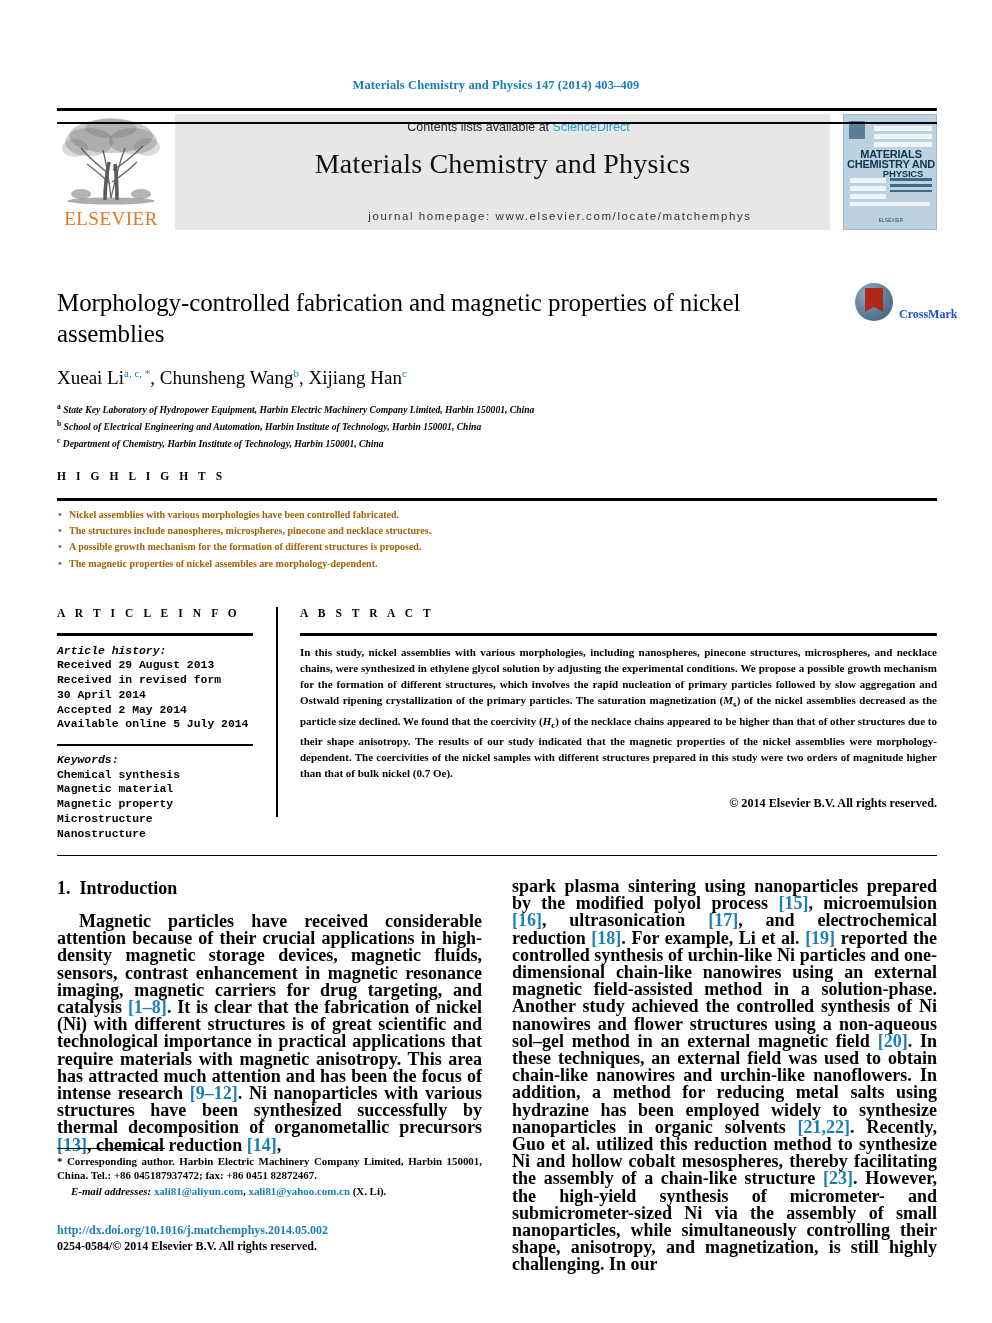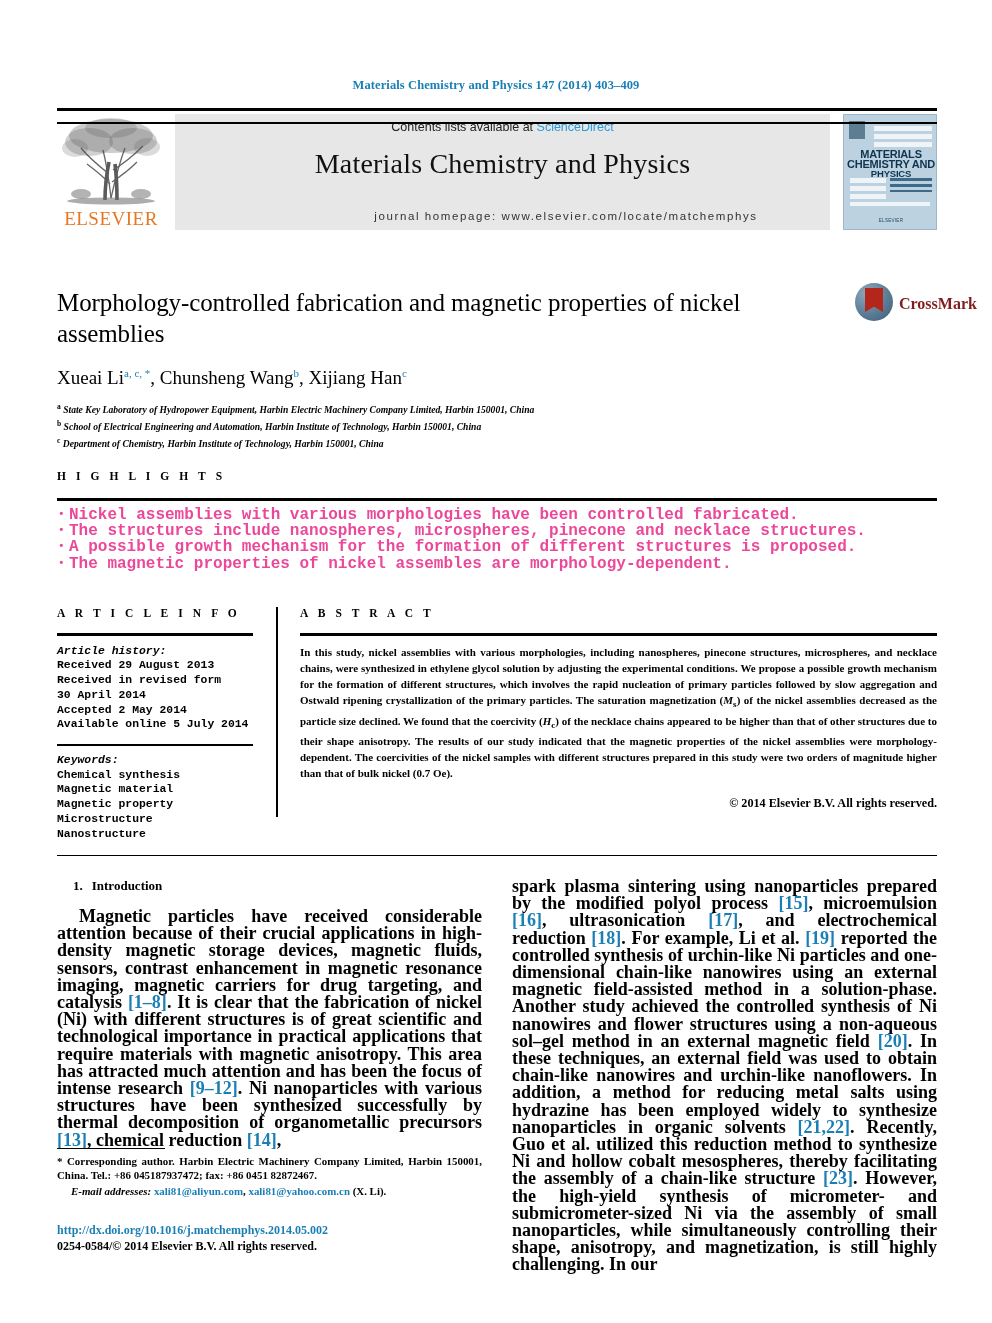--- a/index.html
+++ b/index.html
@@ -80,21 +80,21 @@
     position: absolute;
     left: 118px;
     top: 6px;
     width: 655px;
     height: 116px;
     background: #e7e7e7;
   }
   .banner-line1 {
     position: absolute;
     top: 6px;
-    left: 0;
+    left: 16px;
     width: 655px;
     text-align: center;
     font-family: "Liberation Sans", sans-serif;
     font-size: 12.5px;
     color: #222;
   }
   .banner-line1 .sd {
     color: #2b9cd8;
   }
   .banner-title {
@@ -104,21 +104,21 @@
     width: 655px;
     text-align: center;
     font-family: "Liberation Serif", serif;
     font-size: 28px;
     color: #111;
     letter-spacing: 0.2px;
   }
   .banner-home {
     position: absolute;
     bottom: 8px;
-    left: 6px;
+    left: 0;
     width: 770px;
     text-align: center;
     font-family: "Liberation Sans", sans-serif;
     font-size: 11.5px;
     color: #333;
     letter-spacing: 1.6px;
   }
   .cover-thumb {
     position: absolute;
     right: 0;
@@ -140,21 +140,21 @@
     position: absolute;
     width: 94px;
     text-align: center;
     font-family: "Liberation Sans", sans-serif;
     font-weight: bold;
     color: #10334d;
     letter-spacing: -0.2px;
   }
   .cover-t1 { top: 33px; font-size: 11px; }
   .cover-t2 { top: 43px; font-size: 11px; }
-  .cover-t3 { top: 53px; font-size: 9.5px; }
+  .cover-t3 { top: 53px; font-size: 9.5px; padding-left: 12px; }
   .cover-elsev {
     position:absolute; top:6px; left:5px;
     width: 16px; height: 18px;
     background: #5d7d93;
   }
   .cover-foot {
     position:absolute; bottom:6px; left:0; width:94px;
     text-align:center; font-size:4.5px; color:#20475f;
     font-family:"Liberation Sans", sans-serif; letter-spacing:.3px;
   }
@@ -199,25 +199,25 @@
   }
   .cm-book {
     position: absolute;
     left: 10px; top: 5px;
     width: 18px; height: 24px;
     background: #b3261b;
     clip-path: polygon(0 0, 100% 0, 100% 100%, 50% 78%, 0 100%);
   }
   .cm-text {
     position: absolute;
-    left: 44px; top: 12px;
-    font-family: "Liberation Serif", serif;
-    font-weight: bold;
-    font-size: 16px;
-    color: #7f1d1d;
+    left: 44px; top: 24px;
+    font-family: "Liberation Serif", serif;
+    font-weight: bold;
+    font-size: 12px;
+    color: #1d4ed8;
   }
 
   .authors {
     margin-top: 18px;
     font-family: "Liberation Serif", serif;
     font-size: 19px;
     color: #000;
   }
   .authors sup {
     font-size: 11px;
@@ -258,25 +258,25 @@
   .hl-rule {
     margin-top: 16px;
     width: 880px;
     height: 2.5px;
     background: #000;
   }
   .hl-list {
     margin: 6px 0 0 0;
     padding: 0;
     list-style: none;
-    font-family: Liberation Mono, monospace;
-    font-size: 16px;
+    font-family: Liberation Serif, serif;
+    font-size: 10px;
     line-height: 16.4px;
     font-weight: bold;
-    color: #ec4899;
+    color: #a16207;
   }
   .hl-list li {
     padding-left: 12px;
     position: relative;
   }
   .hl-list li::before {
     content: "\2022";
     position: absolute;
     left: 1px;
     top: -1px;
@@ -358,22 +358,22 @@
   }
   .col-right {
     position: absolute;
     top: 878px;
     left: 512px;
     width: 425px;
   }
   .sec-head {
     font-family: "Liberation Serif", serif;
     font-weight: bold;
-    font-size: 13px;
-    margin: 0 0 14px 16px;
+    font-size: 18px;
+    margin: 0 0 14px 0;
   }
   .sec-head .num { margin-right: 9px; }
   .para {
     font-family: "Liberation Serif", serif;
     font-size: 18px;
     line-height: 17.2px;
     font-weight: bold;
     text-align: justify;
     text-indent: 22px;
     margin: 0;

